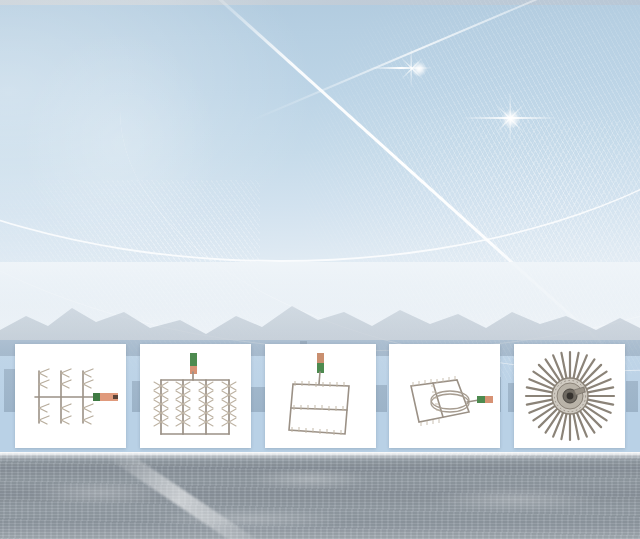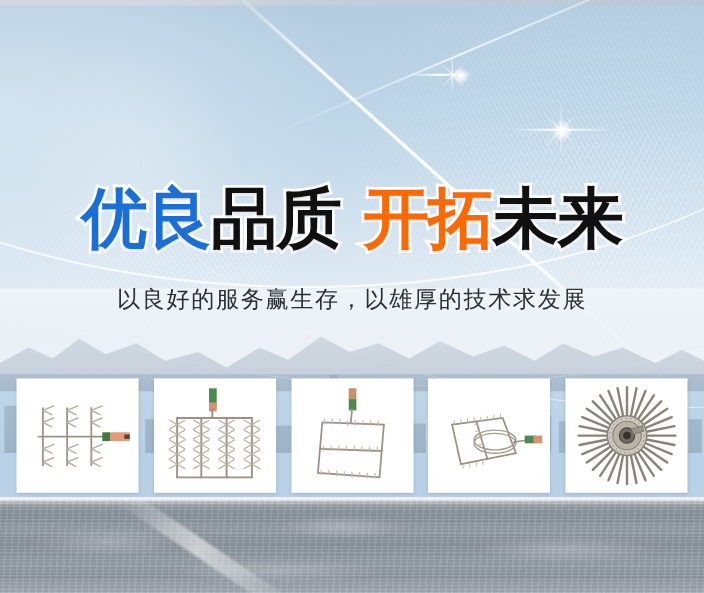--- a/index.html
+++ b/index.html
@@ -423,25 +423,21 @@
   <div class="ground">
     <div class="ground-tex"></div>
     <div class="ground-edge"></div>
     <div class="ground-streak"></div>
     <div class="ground-blotch" style="left:30px;  top:28px; width:140px; height:26px;"></div>
     <div class="ground-blotch" style="left:250px; top:16px; width:120px; height:22px;"></div>
     <div class="ground-blotch" style="left:430px; top:34px; width:170px; height:26px;"></div>
     <div class="ground-blotch" style="left:150px; top:56px; width:200px; height:22px;"></div>
   </div>
 
-  <div class="headline">
-    <span class="hl-blue">优良</span><span class="hl-black">品质</span><span class="hl-gap"></span><span class="hl-orange">开拓</span><span class="hl-black">未来</span>
-  </div>
-
-  <div class="subtitle">以良好的服务赢生存，以雄厚的技术求发展</div>
+
 
   <div class="cards">
 
     <div class="card">
       <svg width="100" height="86" viewBox="0 0 100 86">
         <g stroke="#9b9186" stroke-width="1.6" fill="none" stroke-linecap="round">
           <line x1="14" y1="44" x2="74" y2="44"></line>
           <g>
             <line x1="18" y1="18" x2="18" y2="70"></line>
             <line x1="40" y1="18" x2="40" y2="70"></line>

